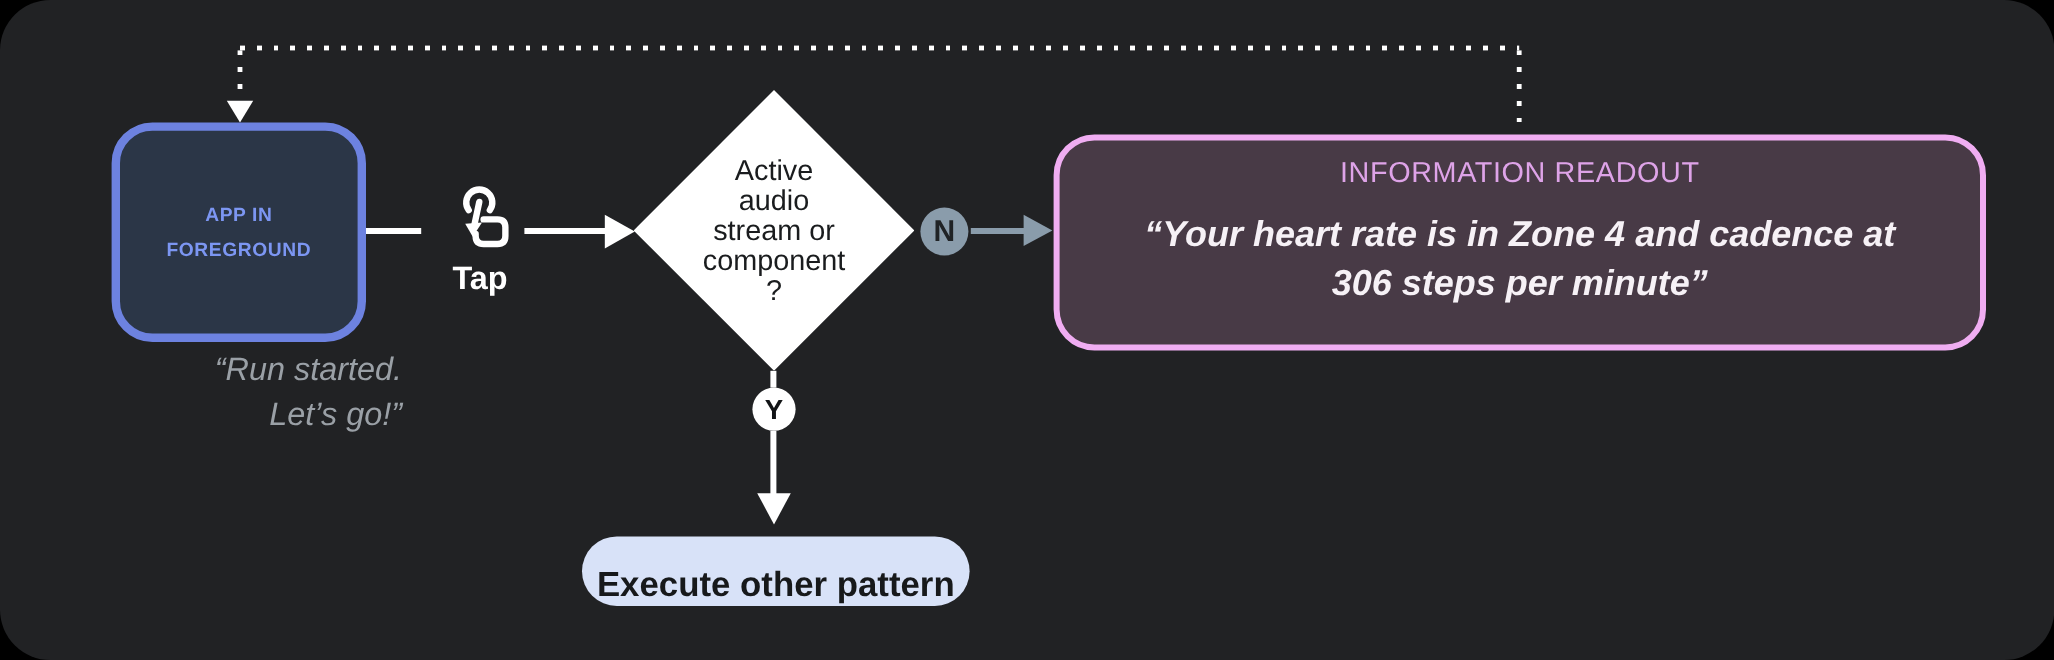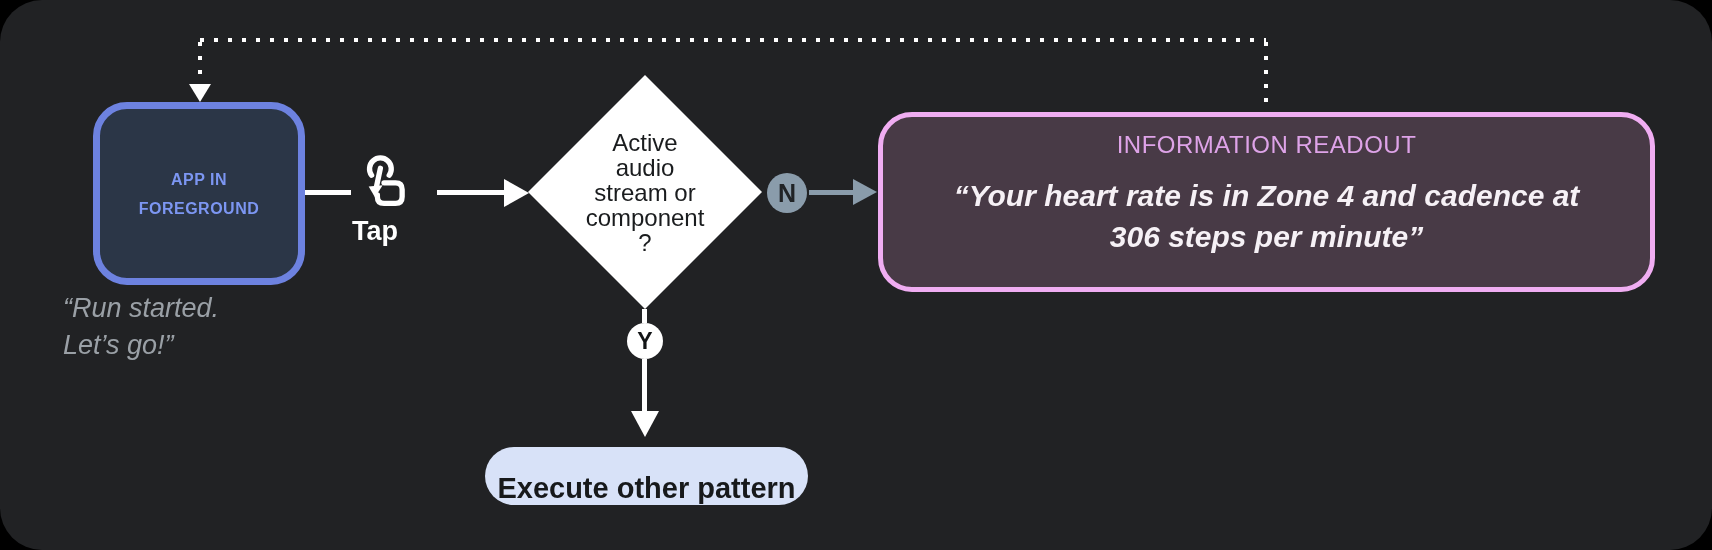--- a/index.html
+++ b/index.html
@@ -9,27 +9,27 @@
   
   .dot-h{position:absolute;height:4px;background:repeating-linear-gradient(90deg,#fff 0 4px,transparent 4px 14px);}
   .dot-v{position:absolute;width:4px;background:repeating-linear-gradient(180deg,#fff 0 4px,transparent 4px 14px);}
   .arrow-down-white{position:absolute;width:0;height:0;border-left:11px solid transparent;border-right:11px solid transparent;border-top:18px solid #fff;}
 
   
   .app-node{position:absolute;left:93px;top:102px;width:212px;height:183px;box-sizing:border-box;
     background:var(--blue-fill,#2B3647);border:7px solid var(--blue-border,#6D82E0);border-radius:34px;
     display:flex;flex-direction:column;align-items:center;justify-content:center;
     color:var(--blue-text,#7C96F2);font-weight:700;font-size:16px;letter-spacing:.5px;line-height:29px;text-align:center;}
-  .caption{position:absolute;left:63px;top:290px;width:272px;text-align:left;
+  .caption{position:absolute;left:63px;top:290px;width:272px;text-align:right;
     color:var(--muted-text,#9AA0A6);font-style:italic;font-size:27px;line-height:37px;}
 
   
   .line-w{position:absolute;background:#fff;}
   .arrow-right-white{position:absolute;width:0;height:0;border-top:14px solid transparent;border-bottom:14px solid transparent;border-left:25px solid #fff;}
-  .tap-wrap{position:absolute;left:352px;top:152px;width:96px;text-align:left;}
+  .tap-wrap{position:absolute;left:352px;top:152px;width:96px;text-align:center;}
   .tap-label{color:#fff;font-size:27px;font-weight:600;margin-top:2px;}
 
   
   .diamond{position:absolute;left:528px;top:75px;width:234px;height:234px;background:#fff;
     clip-path:polygon(50% 0,100% 50%,50% 100%,0 50%);
     display:flex;align-items:center;justify-content:center;text-align:center;}
   .diamond-text{color:var(--ink,#1A1C1E);font-weight:400;font-size:24px;line-height:25px;}
   .diamond-text span{display:block;}
 
   

